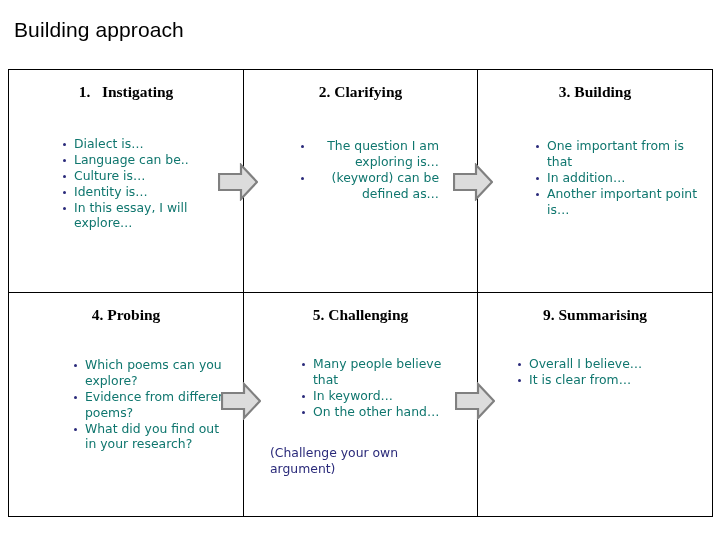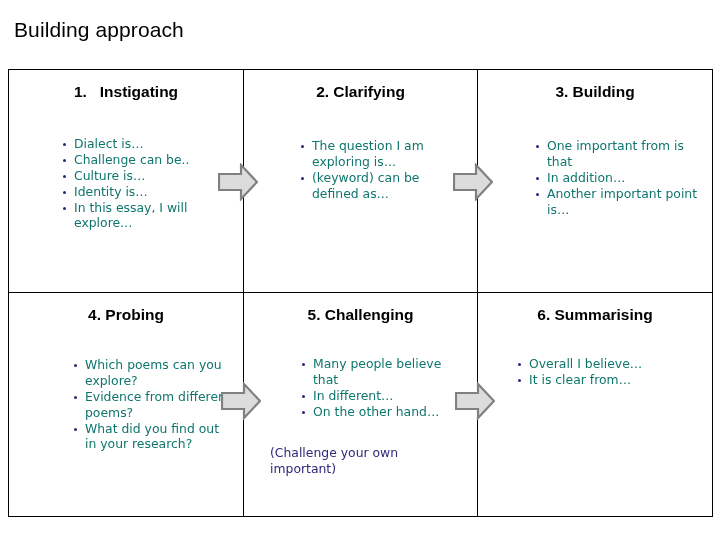--- a/index.html
+++ b/index.html
@@ -56,20 +56,21 @@
   }
 
   .cell-heading {
     text-align: center;
     font-size: 15.5px;
     font-weight: bold;
     color: #000000;
     margin-top: 13px;
     white-space: pre;
     line-height: 1.2;
+    font-family: Liberation Serif, serif;
   }
 
   
   .bullets {
     list-style: none;
     margin: 0;
     padding: 0;
     font-family: "DejaVu Sans", sans-serif;
     font-size: 12.4px;
     color: #0f766e;
@@ -92,21 +93,21 @@
   }
   .note {
     font-family: "DejaVu Sans", sans-serif;
     font-size: 12.4px;
     color: #2a2a7a;
     line-height: 1.28;
   }
 
   
   .body-1 { position:absolute; left: 52px;  top: 53px;  width: 160px; }
-  .body-2 { position:absolute; left: 55px;  top: 55px;  width: 140px; }
+  .body-2 { position:absolute; left: 55px;  top: 55px;  width: 140px; text-align: right; }
   .body-3 { position:absolute; left: 56px;  top: 55px;  width: 170px; }
   .body-4 { position:absolute; left: 63px;  top: 51px;  width: 160px; }
   .body-5 { position:absolute; left: 56px;  top: 50px;  width: 145px; }
   .body-6 { position:absolute; left: 38px;  top: 50px;  width: 170px; }
   .note-5 { position:absolute; left: 26px;  top: 139px; width: 150px; }
 
   
   .arrow {
     position: absolute;
     width: 40px;
@@ -131,21 +132,21 @@
       <col class="c2">
       <col class="c3">
   </colgroup>
   <tbody>
     <tr class="row-top">
       <td>
         <div class="cell-inner">
           <div class="cell-heading">1.   Instigating</div>
           <ul class="bullets body-1">
             <li>Dialect is…</li>
-            <li>Challenge can be..</li>
+            <li>Language can be..</li>
             <li>Culture is…</li>
             <li>Identity is…</li>
             <li>In this essay, I will explore…</li>
           </ul>
         </div>
       </td>
       <td>
         <div class="cell-inner">
           <div class="cell-heading">2. Clarifying</div>
           <ul class="bullets body-2">
@@ -174,29 +175,29 @@
             <li>Evidence from different poems?</li>
             <li>What did you find out in your research?</li>
           </ul>
         </div>
       </td>
       <td>
         <div class="cell-inner">
           <div class="cell-heading">5. Challenging</div>
           <ul class="bullets body-5">
             <li>Many people believe that</li>
-            <li>In different…</li>
+            <li>In keyword…</li>
             <li>On the other hand…</li>
           </ul>
-          <div class="note note-5">(Challenge your own important)</div>
-        </div>
-      </td>
-      <td>
-        <div class="cell-inner">
-          <div class="cell-heading">6. Summarising</div>
+          <div class="note note-5">(Challenge your own argument)</div>
+        </div>
+      </td>
+      <td>
+        <div class="cell-inner">
+          <div class="cell-heading">9. Summarising</div>
           <ul class="bullets body-6">
             <li>Overall I believe…</li>
             <li>It is clear from…</li>
           </ul>
         </div>
       </td>
     </tr>
   </tbody>
 </table>
 

